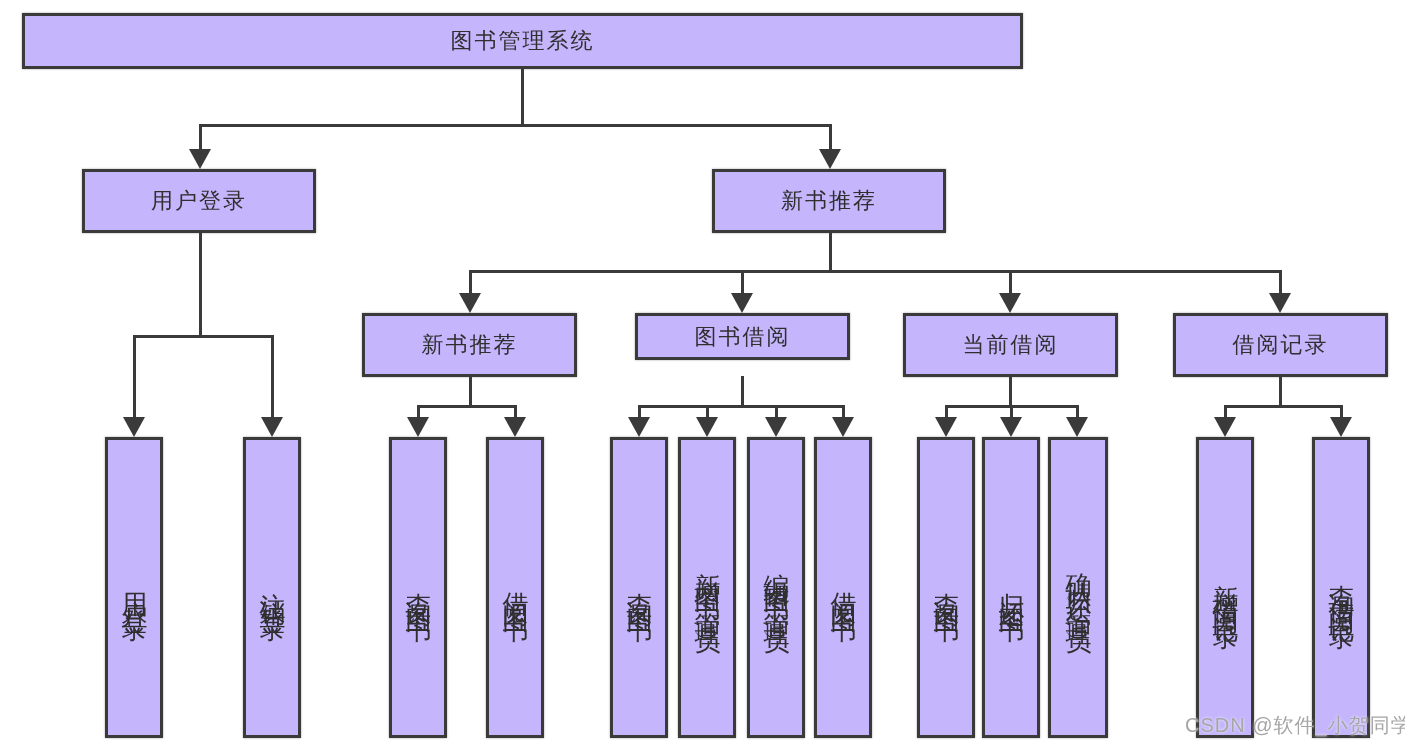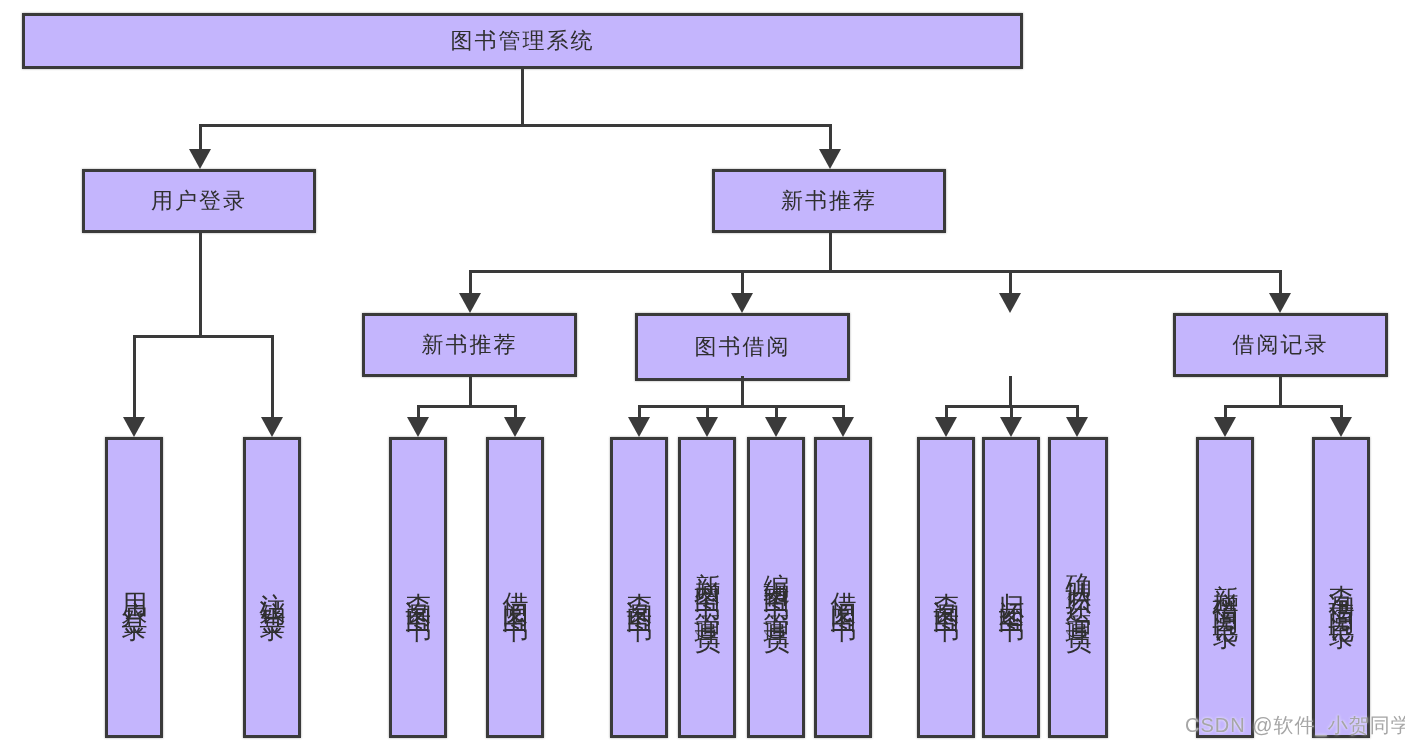--- a/index.html
+++ b/index.html
@@ -110,22 +110,25 @@
   <div class="vline" style="left:741px;top:270px;height:25px"></div>
   <div class="arrow" style="left:731px;top:293px"></div>
   <div class="vline" style="left:1009px;top:270px;height:25px"></div>
   <div class="arrow" style="left:999px;top:293px"></div>
   <div class="vline" style="left:1279px;top:270px;height:25px"></div>
   <div class="arrow" style="left:1269px;top:293px"></div>
 
   <div class="node hnode" style="left:362px;top:313px;width:215px;height:64px">
     <span class="hlabel">新书推荐</span>
   </div>
-  <div class="node hnode" style="left:635px;top:313px;width:215px;height:68px">
+  <div class="node hnode" style="left:635px;top:313px;width:215px;height:47px">
     <span class="hlabel">图书借阅</span>
+  </div>
+  <div class="node hnode" style="left:903px;top:313px;width:215px;height:64px">
+    <span class="hlabel">当前借阅</span>
   </div>
   <div class="node hnode" style="left:1173px;top:313px;width:215px;height:64px">
     <span class="hlabel">借阅记录</span>
   </div>
 
   <div class="vline" style="left:469px;top:376px;height:32px"></div>
   <div class="hline" style="left:417px;top:405px;width:100px"></div>
   <div class="vline" style="left:417px;top:405px;height:14px"></div>
   <div class="arrow" style="left:407px;top:417px"></div>
   <div class="vline" style="left:514px;top:405px;height:14px"></div>

